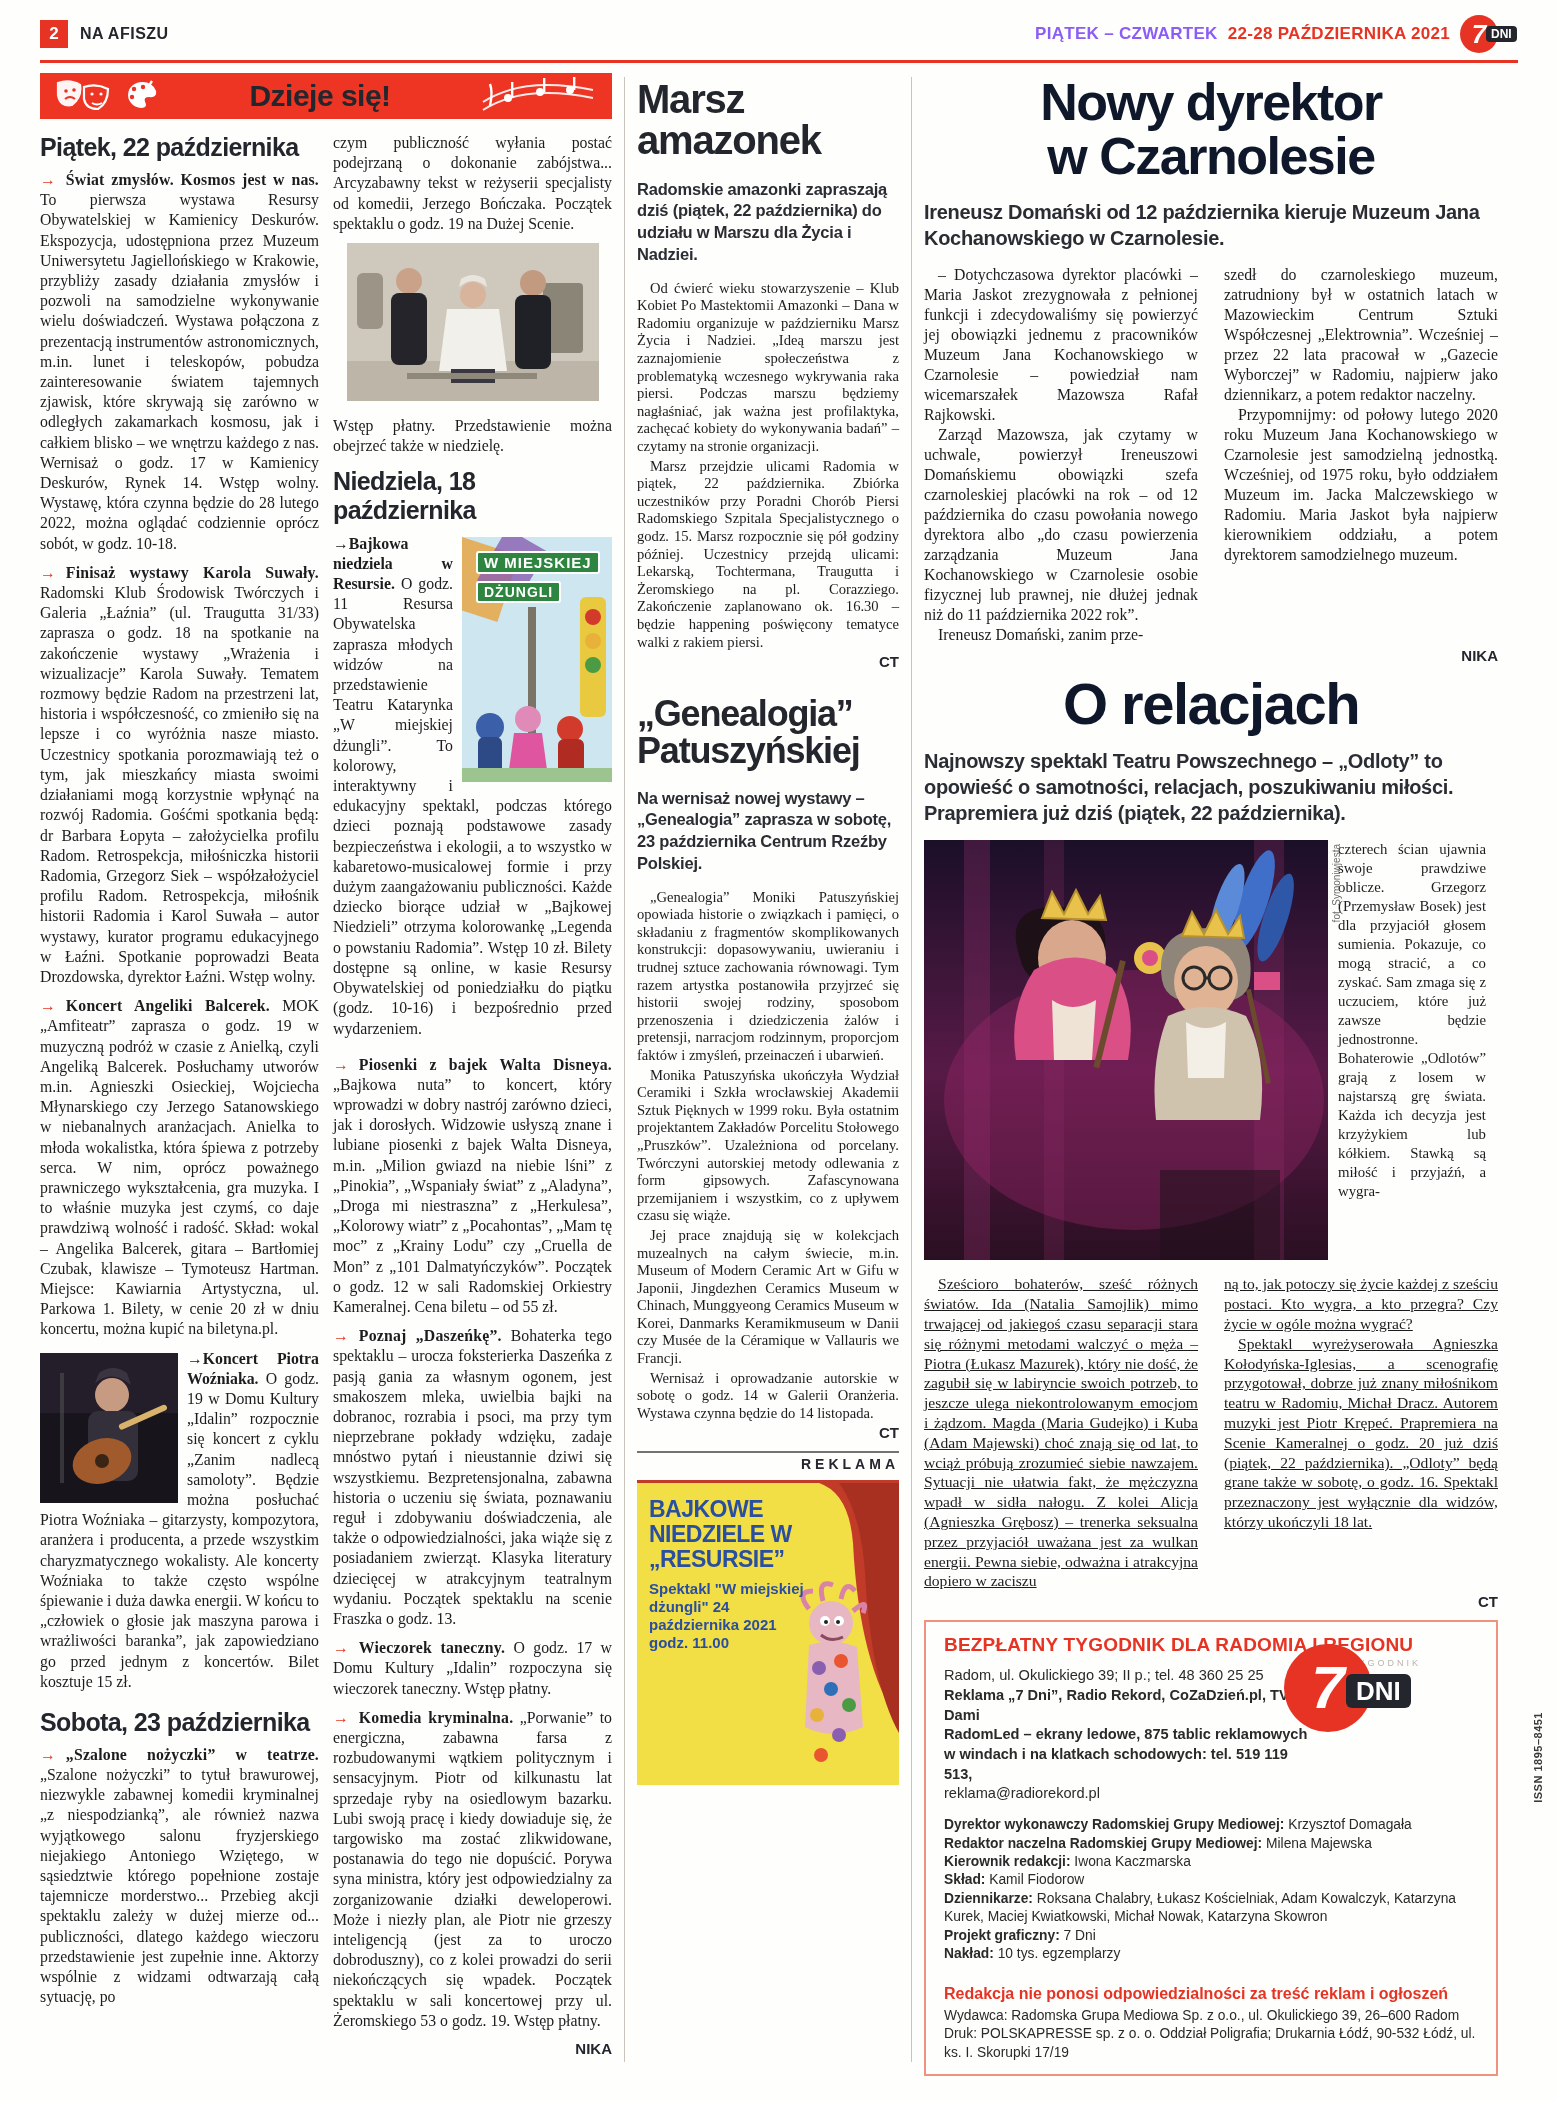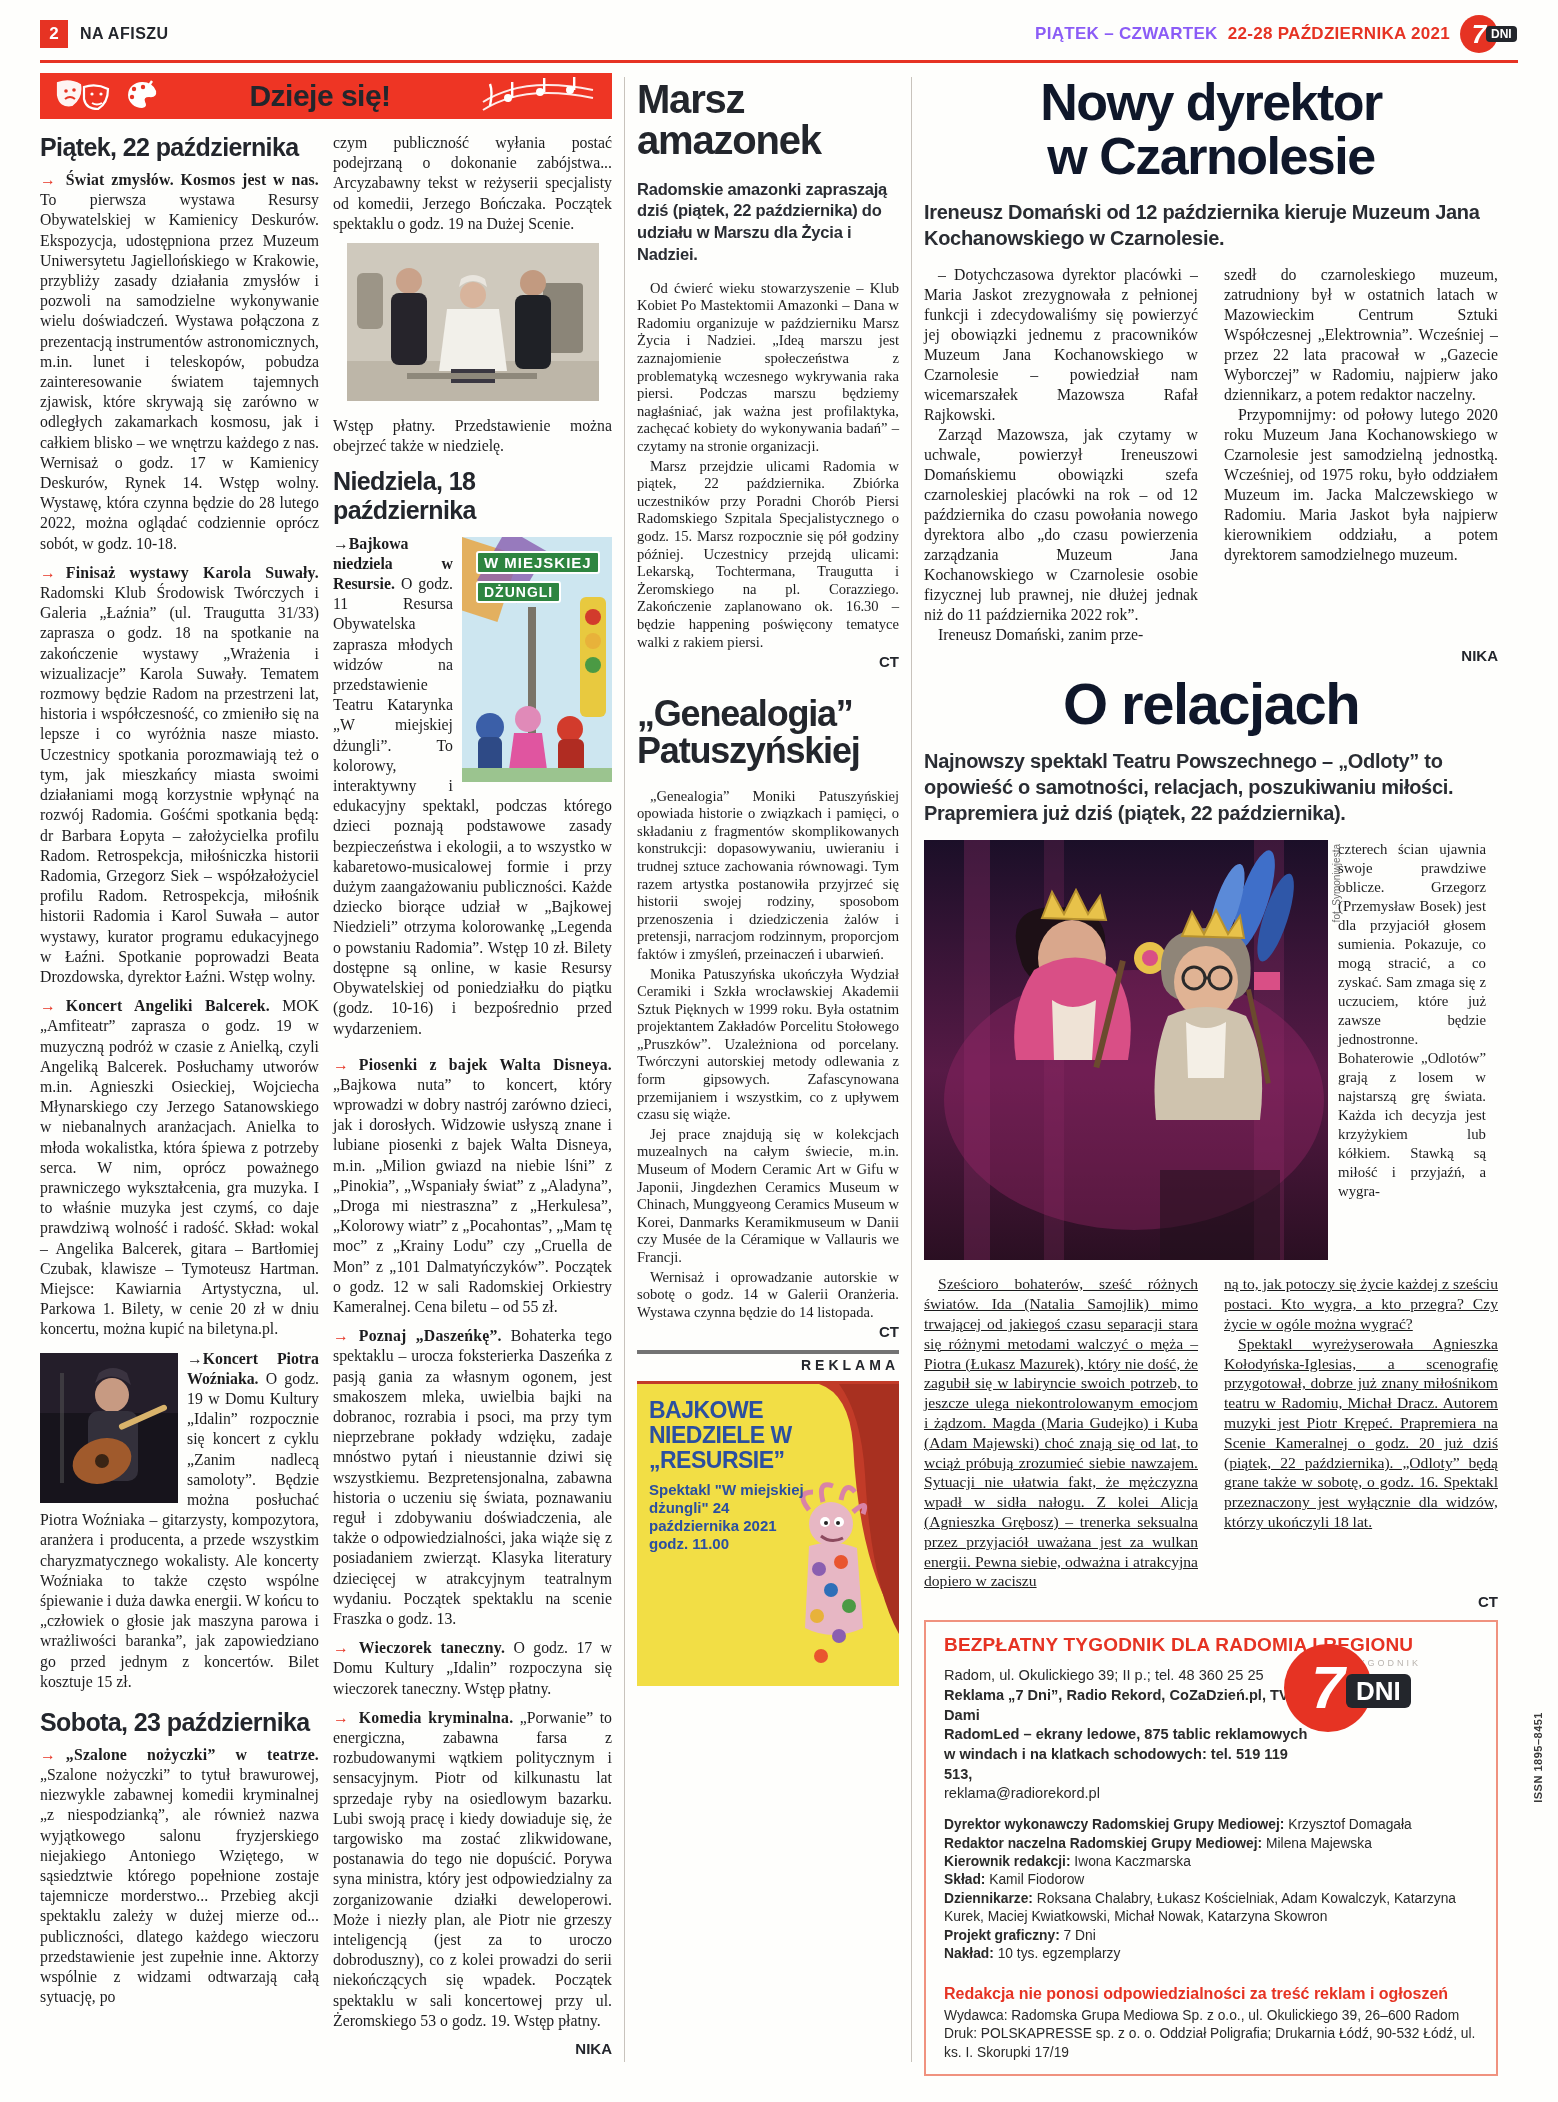--- a/index.html
+++ b/index.html
@@ -52,21 +52,21 @@
   .photo-cartoon{float:right;width:150px;margin:3px 0 4px 9px;position:relative;}
   .photo-cartoon .sign-label{position:absolute;left:14px;color:#fff;font:bold 15px "Liberation Sans",sans-serif;
     background:#2e8540;border:2px solid #fff;border-radius:3px;padding:1px 6px;letter-spacing:1px;}
   .photo-cartoon .sl1{top:14px;}
   .photo-cartoon .sl2{top:44px;font-size:14px;}
   
   .mid-head{font:bold 40px/1.02 "Liberation Sans",sans-serif;color:#23262c;letter-spacing:-1.2px;margin:6px 0 18px;}
   .mid-head.g{margin-top:26px;font-size:36px;}
   .lede-sm{font:bold 16.5px/1.32 "Liberation Sans",sans-serif;color:#2a2d33;letter-spacing:-.2px;margin:0 0 14px;}
   .mbody{font-size:14.6px;line-height:17.6px;text-align:justify;margin:0 0 2px;text-indent:13px;}
-  .reklama-label{border-top:4px solid #737373;margin-top:10px;padding-top:3px;text-align:right;
+  .reklama-label{border-top:2px solid #737373;margin-top:10px;padding-top:3px;text-align:right;
     font:bold 14px "Liberation Sans",sans-serif;letter-spacing:4px;color:#23262c;}
   .ad{position:relative;margin-top:8px;height:302px;background:var(--ad_yellow,#f2de45);overflow:hidden;border-top:3px solid var(--curtain_red,#c23b28);}
   .ad-text{position:relative;z-index:2;padding:14px 0 0 12px;width:168px;}
   .ad-title{font:bold 23px/1.08 "Liberation Sans",sans-serif;color:var(--ad_blue,#2b4fa0);letter-spacing:-.5px;margin-bottom:8px;}
   .ad-sub{font:bold 15px/1.2 "Liberation Sans",sans-serif;color:var(--ad_blue,#2b4fa0);margin-bottom:8px;}
   .ad-details{font:bold 12.8px/1.3 "Liberation Sans",sans-serif;color:#3a3a33;}
   .ad svg{position:absolute;right:0;top:0;z-index:1;}
   
   .big-head{font:bold 52px/1.04 "Liberation Sans",sans-serif;color:#0f172a;letter-spacing:-1.5px;
     text-align:center;margin:2px 0 16px;}
@@ -245,20 +245,21 @@
     <div class="vrule"></div>
 
     <section class="zone-mid">
       <h1 class="mid-head">Marsz amazonek</h1>
       <p class="lede-sm">Radomskie amazonki zapraszają dziś (piątek, 22 października) do udziału w Marszu dla Życia i Nadziei.</p>
       <p class="mbody">Od ćwierć wieku stowarzyszenie – Klub Kobiet Po Mastektomii Amazonki – Dana w Radomiu organizuje w październiku Marsz Życia i Nadziei. „Ideą marszu jest zaznajomienie społeczeństwa z problematyką wczesnego wykrywania raka piersi. Podczas marszu będziemy nagłaśniać, jak ważna jest profilaktyka, zachęcać kobiety do wykonywania badań” – czytamy na stronie organizacji.</p>
       <p class="mbody">Marsz przejdzie ulicami Radomia w piątek, 22 października. Zbiórka uczestników przy Poradni Chorób Piersi Radomskiego Szpitala Specjalistycznego o godz. 15. Marsz rozpocznie się pół godziny później. Uczestnicy przejdą ulicami: Lekarską, Tochtermana, Traugutta i Żeromskiego na pl. Corazziego. Zakończenie zaplanowano ok. 16.30 – będzie happening poświęcony tematyce walki z rakiem piersi.</p>
       <div class="sign">CT</div>
 
       <h1 class="mid-head g">„Genealogia” Patuszyńskiej</h1>
+      <p class="lede-sm">Na wernisaż nowej wystawy – „Genealogia” zaprasza w sobotę, 23 października Centrum Rzeźby Polskiej.</p>
       <p class="mbody">„Genealogia” Moniki Patuszyńskiej opowiada historie o związkach i pamięci, o składaniu z fragmentów skomplikowanych konstrukcji: dopasowywaniu, uwieraniu i trudnej sztuce zachowania równowagi. Tym razem artystka postanowiła przyjrzeć się historii swojej rodziny, sposobom przenoszenia i dziedziczenia żalów i pretensji, narracjom rodzinnym, proporcjom faktów i zmyśleń, przeinaczeń i ubarwień.</p>
       <p class="mbody">Monika Patuszyńska ukończyła Wydział Ceramiki i Szkła wrocławskiej Akademii Sztuk Pięknych w 1999 roku. Była ostatnim projektantem Zakładów Porcelitu Stołowego „Pruszków”. Uzależniona od porcelany. Twórczyni autorskiej metody odlewania z form gipsowych. Zafascynowana przemijaniem i wszystkim, co z upływem czasu się wiąże.</p>
       <p class="mbody">Jej prace znajdują się w kolekcjach muzealnych na całym świecie, m.in. Museum of Modern Ceramic Art w Gifu w Japonii, Jingdezhen Ceramics Museum w Chinach, Munggyeong Ceramics Museum w Korei, Danmarks Keramikmuseum w Danii czy Musée de la Céramique w Vallauris we Francji.</p>
       <p class="mbody">Wernisaż i oprowadzanie autorskie w sobotę o godz. 14 w Galerii Oranżeria. Wystawa czynna będzie do 14 listopada.</p>
       <div class="sign">CT</div>
 
       <div class="reklama-label">REKLAMA</div>
       <div class="ad">
         <div class="ad-text">
           <div class="ad-title">BAJKOWE NIEDZIELE W „RESURSIE”</div>

